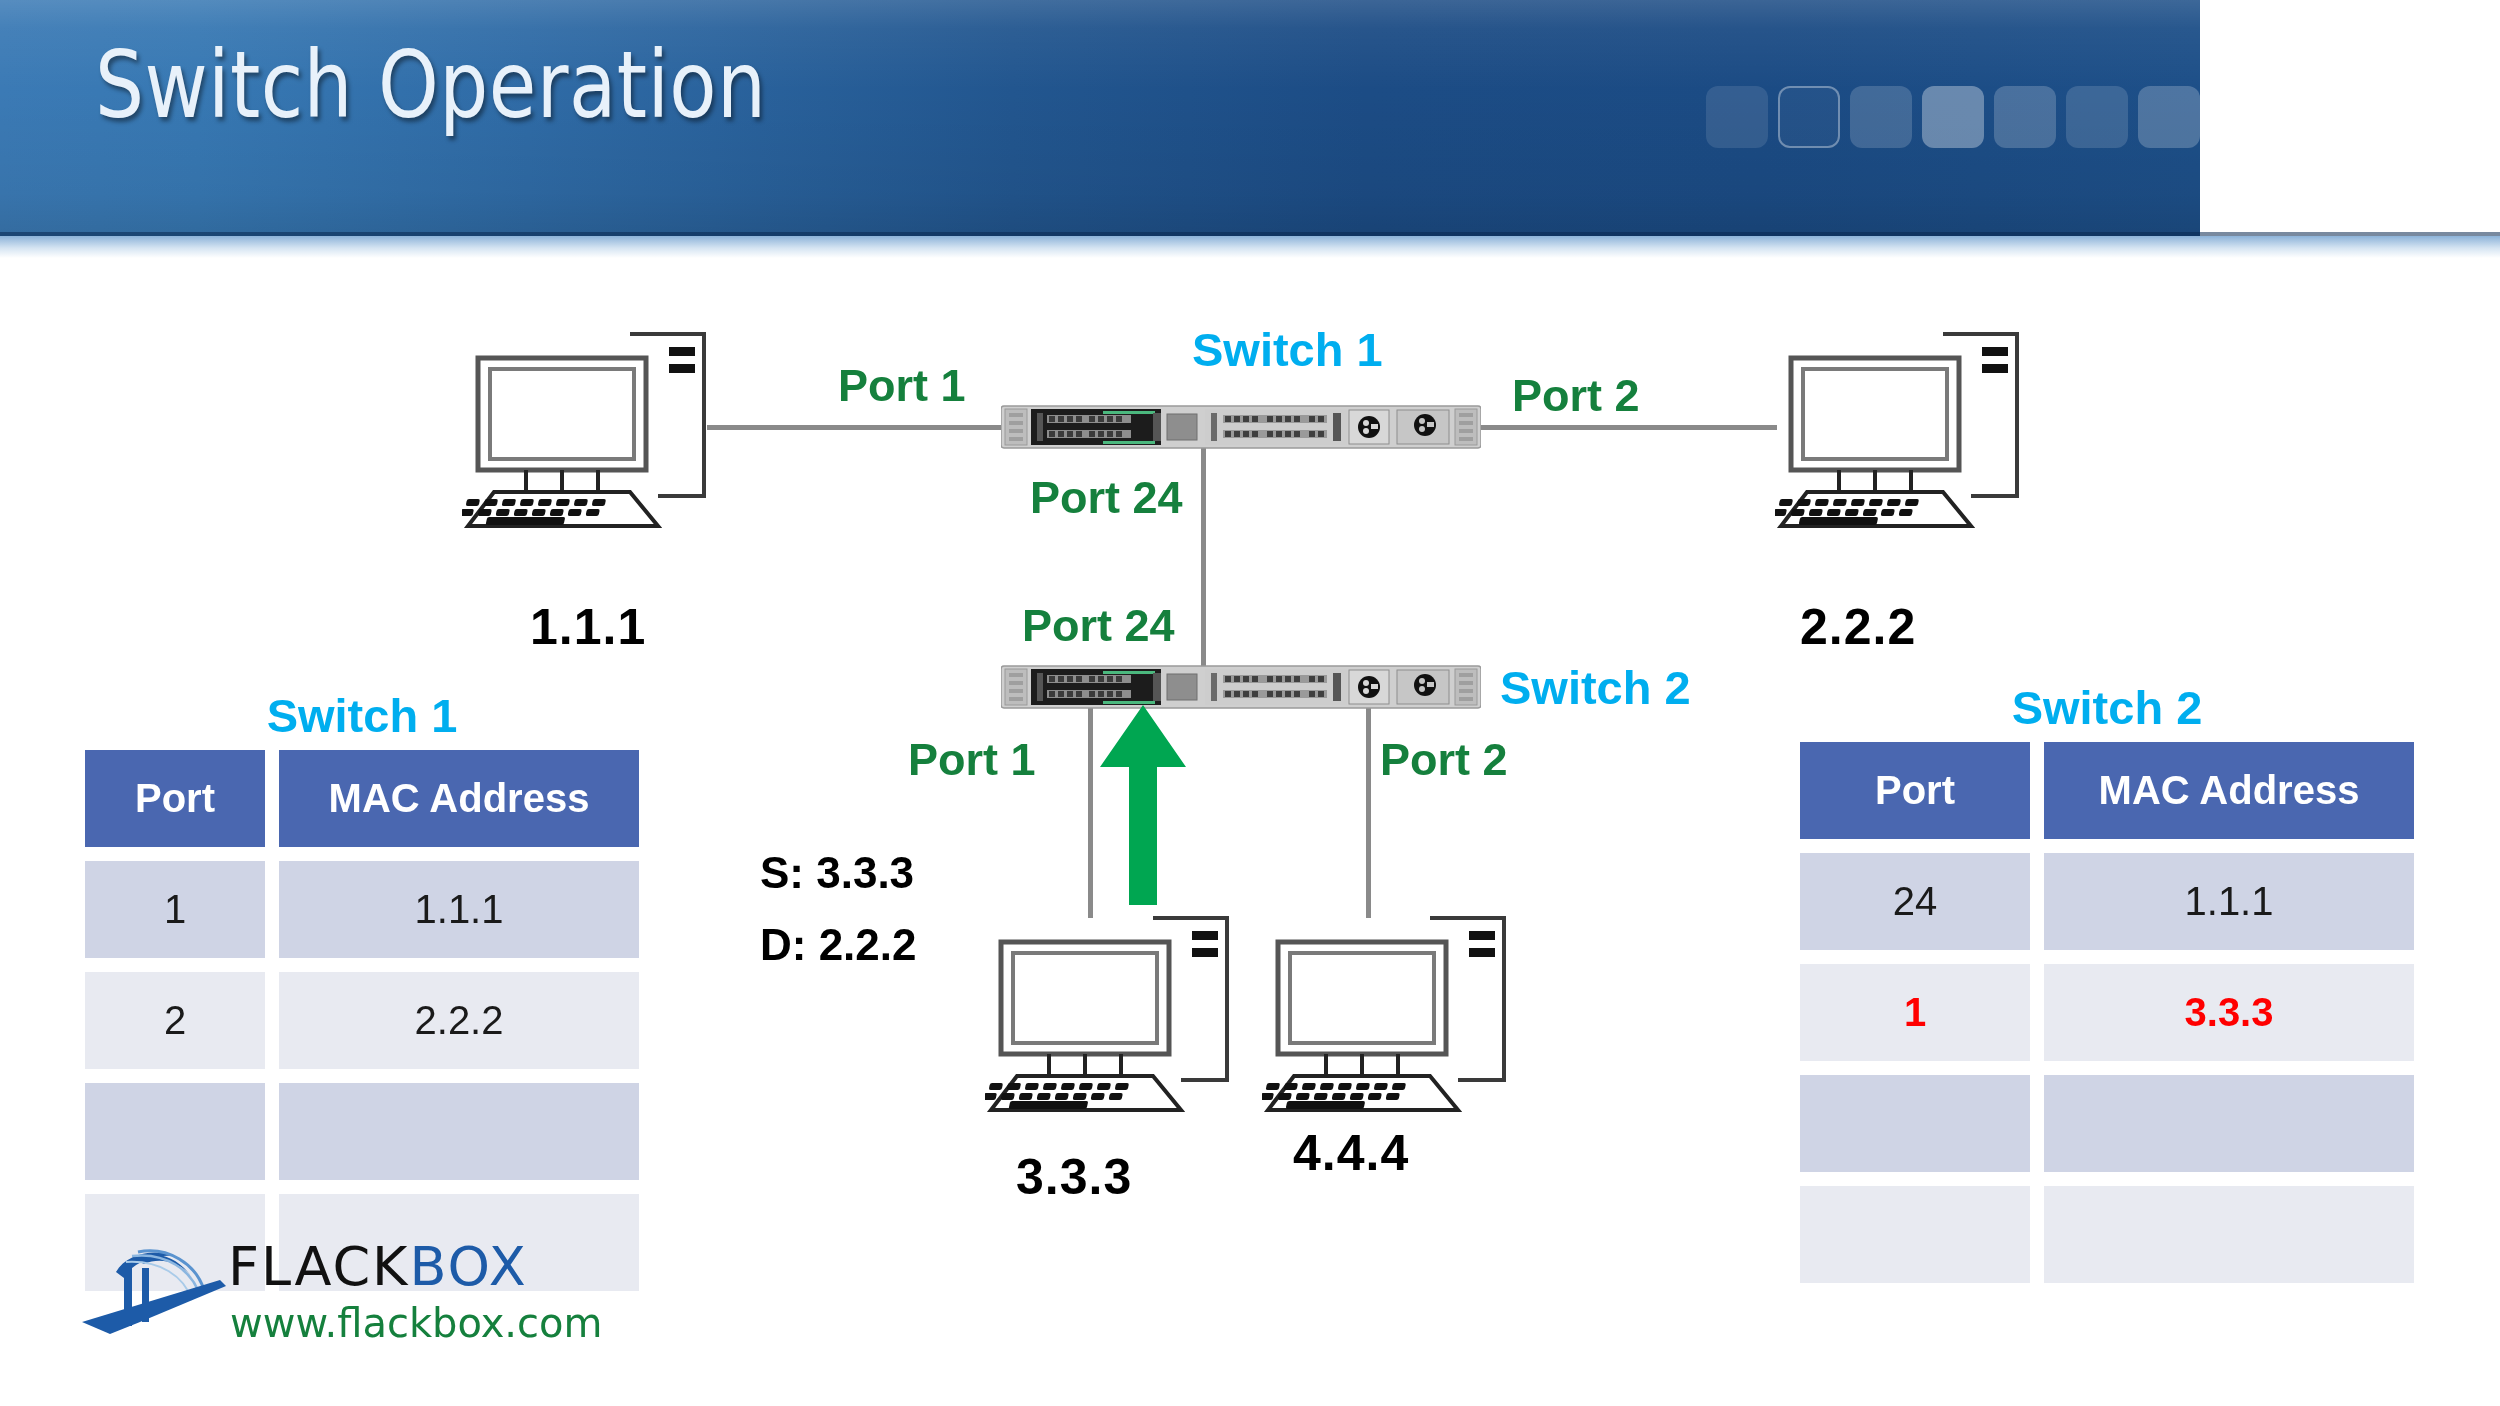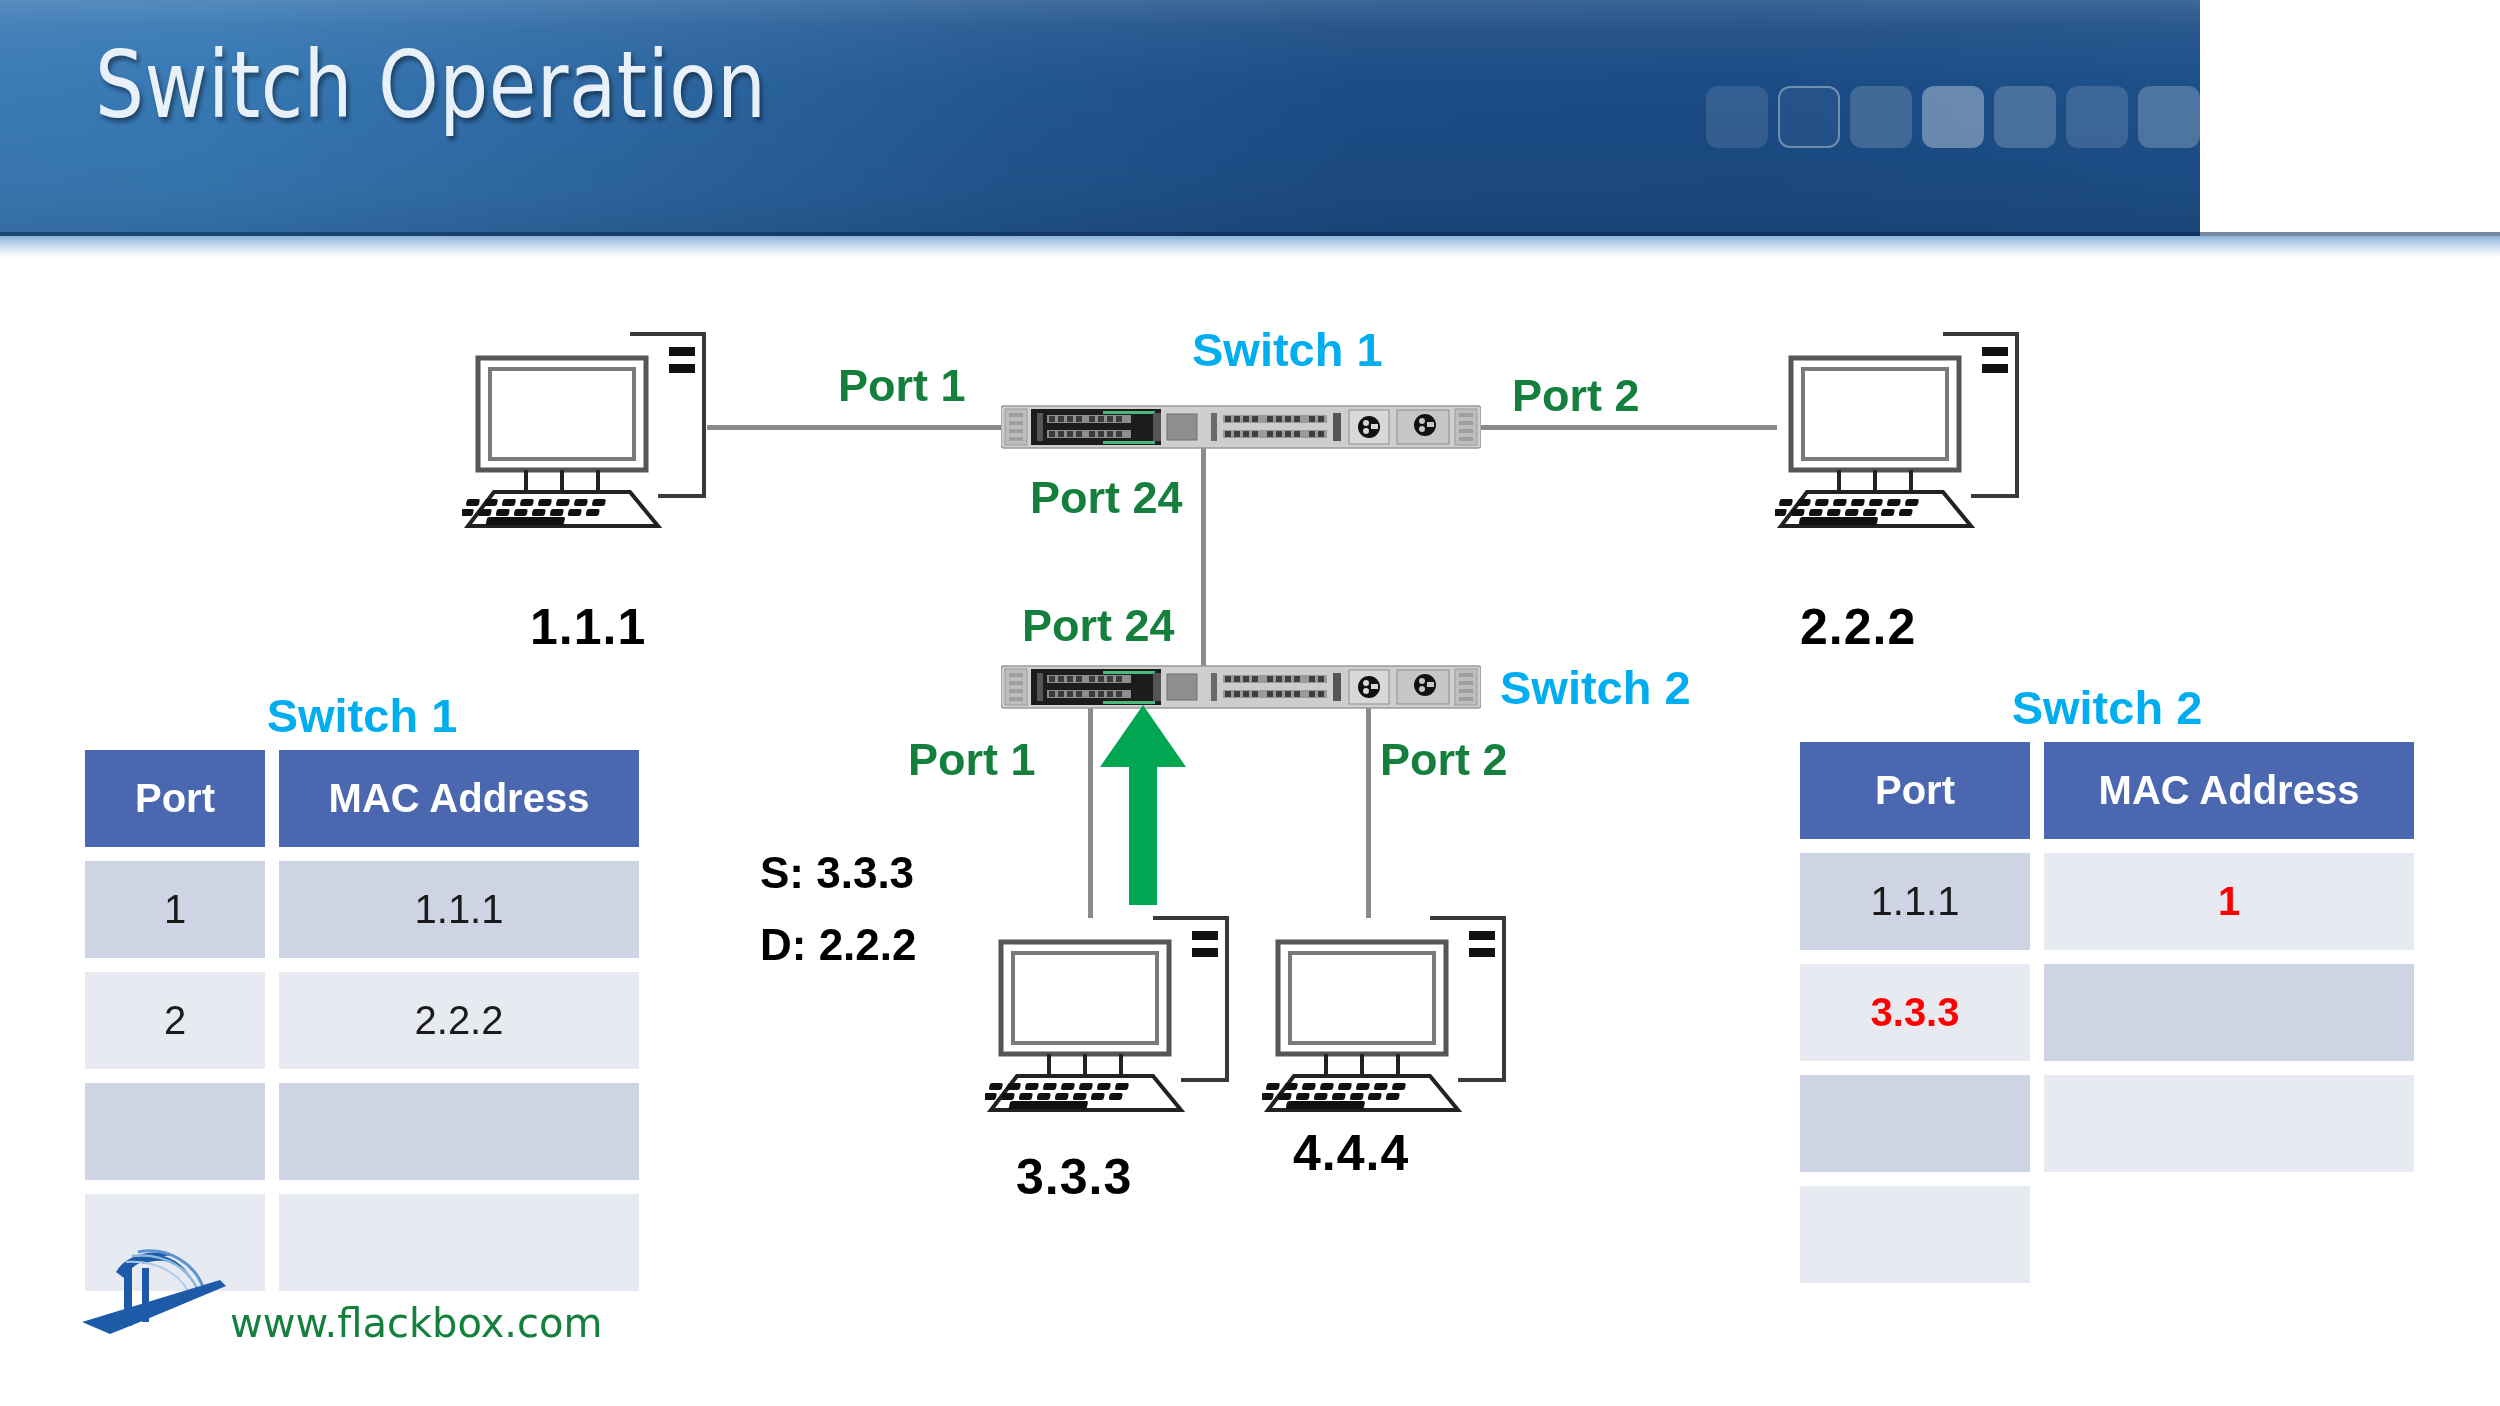--- a/index.html
+++ b/index.html
@@ -633,20 +633,21 @@
     <div class="td even"></div>
   </div>
 </div>
 
 <div class="mactable" style="left:1800px; top:742px;">
   <div class="tbl-title">Switch 2</div>
   <div class="tbl-grid wide">
     <div class="th">Port</div>
     <div class="th">MAC Address</div>
 
+    <div class="td odd">24</div>
     <div class="td odd">1.1.1</div>
 
     <div class="td even hi">1</div>
     <div class="td even hi">3.3.3</div>
 
     <div class="td odd"></div>
     <div class="td odd"></div>
 
     <div class="td even"></div>
     <div class="td even"></div>
@@ -659,14 +660,15 @@
       <path d="M52 16 C 74 6, 100 16, 112 36 C 104 22, 82 14, 64 22 Z" fill="#1D5BA8"></path>
       <path d="M36 30 C 46 12, 74 6, 94 14 C 76 12, 52 20, 44 36 Z" fill="#1D5BA8"></path>
       <path d="M58 10 C 88 4, 116 22, 124 48" stroke="#5a93cf" stroke-width="3" fill="none"></path>
       <path d="M52 14 C 86 10, 112 28, 120 54" stroke="#8bb6e0" stroke-width="2.5" fill="none"></path>
       <path d="M46 20 C 80 18, 104 34, 112 58" stroke="#a9cbe9" stroke-width="2" fill="none"></path>
       <path d="M2 80 L 140 38 L 146 44 L 60 80 L 30 92 Z" fill="#1D5BA8"></path>
       <rect x="44" y="22" width="8" height="62" fill="#1D5BA8"></rect>
       <rect x="62" y="26" width="7" height="54" fill="#1D5BA8"></rect>
     </svg>
   </div>
+  <div class="logo-word"><span class="flack">FLACK</span><span class="box">BOX</span></div>
   <div class="logo-url">www.flackbox.com</div>
 </div>
 
 </body></html>

